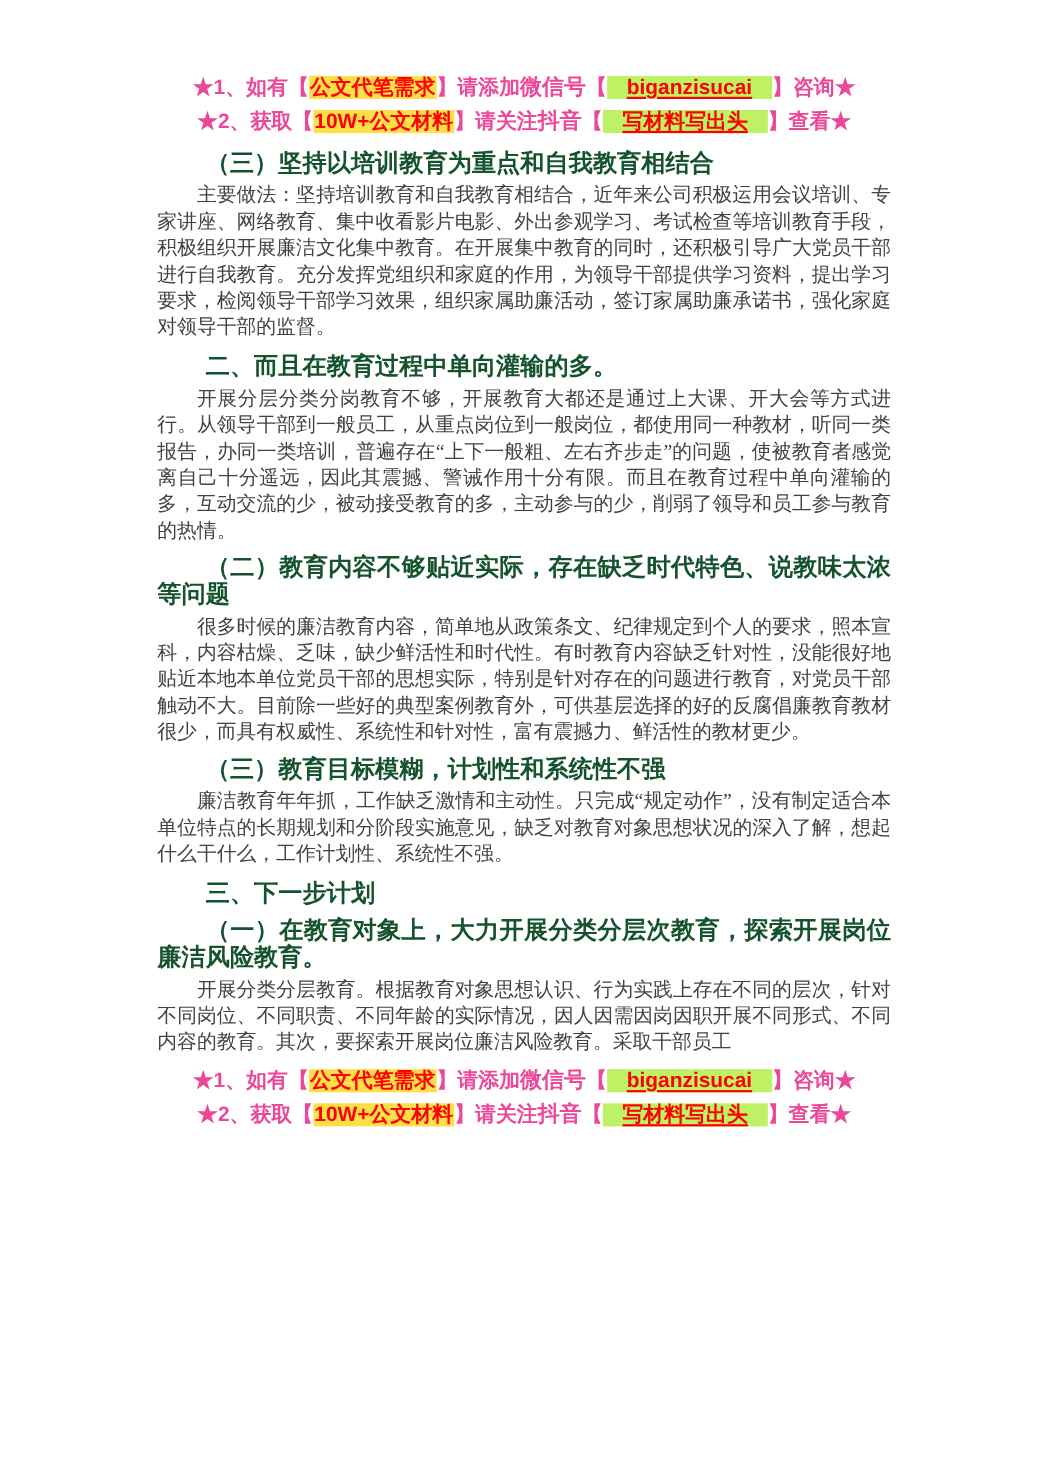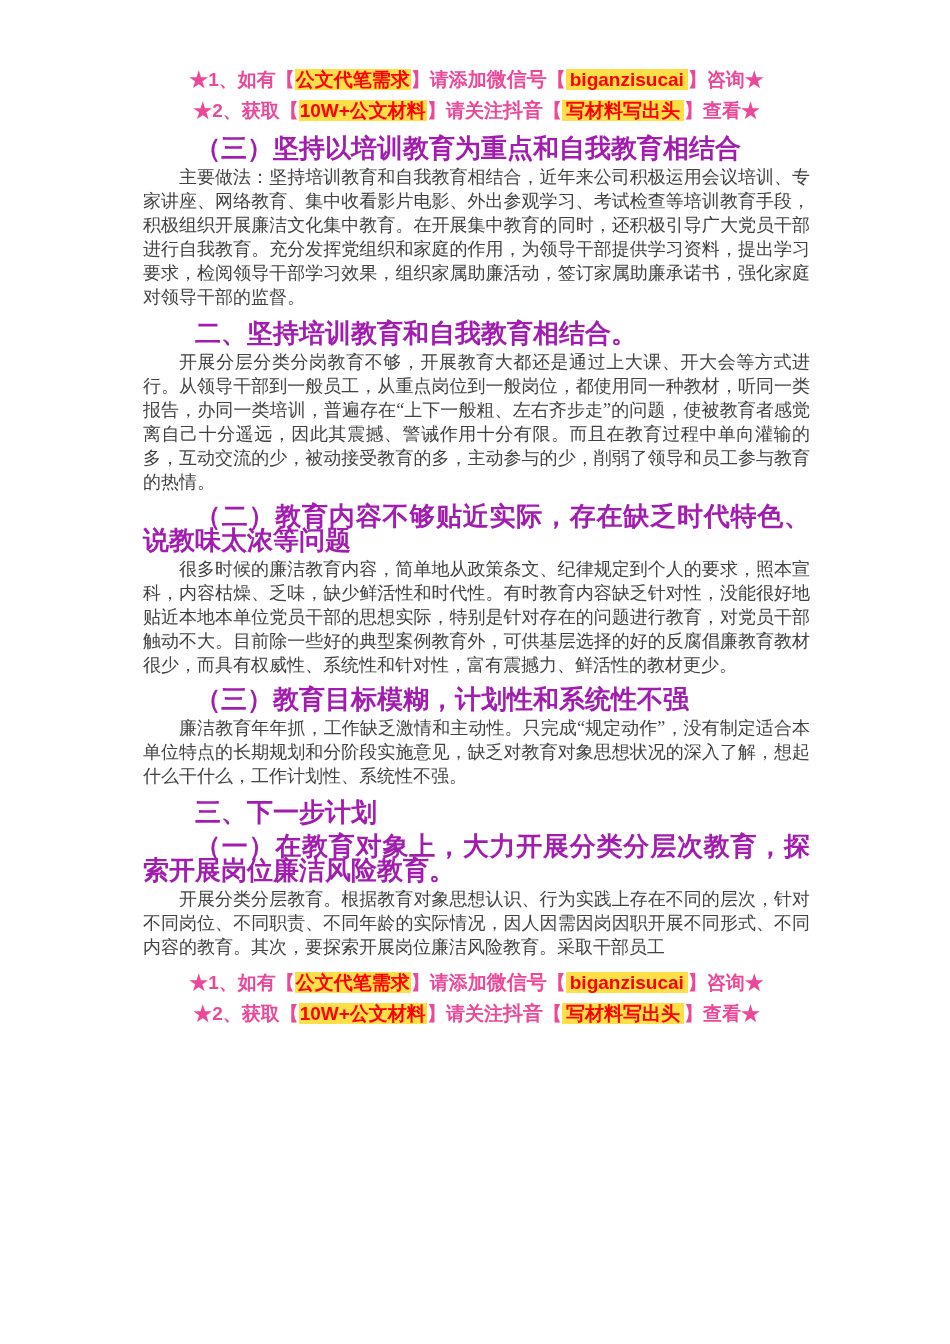--- a/index.html
+++ b/index.html
@@ -33,44 +33,45 @@
   .promo .seg-underline {
     text-decoration-thickness: 2px;
     text-underline-offset: 3px;
   }
   .promo .seg-highlight {
     background: #fde047;
     color: #ff0000;
     padding: 0 1px;
   }
   .promo .seg-highlight-underline {
-    background: #fde047;
+    background: #bef264;
     color: #ff0000;
+    text-decoration: underline;
     text-decoration-thickness: 2px;
     text-underline-offset: 3px;
-    padding: 0 4px;
+    padding: 0 18px;
   }
   .promo-footer { margin-top: 8px; }
 
   
   .doc { color: #3f3f3f; }
   .doc p {
     font-size: 18px;
     line-height: 24px;
     text-align: justify;
     text-indent: 2em;
     margin: 5px 0 0 0;
     color: #424242;
   }
   .doc .h-major, .doc .h-sub {
     font-family: "Liberation Sans", sans-serif;
     font-weight: 700;
-    font-size: 26px;
+    font-size: 22px;
     line-height: 24px;
-    color: #a21caf;
+    color: #14532d;
     text-align: justify;
     text-indent: 2em;
     margin: 12px 0 2px 0;
   }
   .doc .h-first { margin-top: 2px; }
   .doc .h-sub { margin-top: 10px; }
 </style>
 </head>
 <body>
 
@@ -81,21 +82,21 @@
       <span class="seg">★1、如有【</span><span class="seg-highlight">公文代笔需求</span><span class="seg">】请</span><span class="seg seg-underline">添加</span><span class="seg seg-small">微信号</span><span class="seg">【</span><span class="seg-highlight-underline">biganzisucai</span><span class="seg">】咨询★</span>
     </div>
     <div class="promo-line">
       <span class="seg">★2、获取【</span><span class="seg-highlight">10W+公文材料</span><span class="seg">】请</span><span class="seg seg-underline">关注</span><span class="seg seg-small">抖音</span><span class="seg">【</span><span class="seg-highlight-underline">写材料写出头</span><span class="seg">】查看★</span>
     </div>
   </div>
 
   <div class="doc">
     <div class="h-sub h-first">（三）坚持以培训教育为重点和自我教育相结合</div>
     <p>主要做法：坚持培训教育和自我教育相结合，近年来公司积极运用会议培训、专家讲座、网络教育、集中收看影片电影、外出参观学习、考试检查等培训教育手段，积极组织开展廉洁文化集中教育。在开展集中教育的同时，还积极引导广大党员干部进行自我教育。充分发挥党组织和家庭的作用，为领导干部提供学习资料，提出学习要求，检阅领导干部学习效果，组织家属助廉活动，签订家属助廉承诺书，强化家庭对领导干部的监督。</p>
-    <div class="h-major">二、坚持培训教育和自我教育相结合。</div>
+    <div class="h-major">二、而且在教育过程中单向灌输的多。</div>
     <p>开展分层分类分岗教育不够，开展教育大都还是通过上大课、开大会等方式进行。从领导干部到一般员工，从重点岗位到一般岗位，都使用同一种教材，听同一类报告，办同一类培训，普遍存在“上下一般粗、左右齐步走”的问题，使被教育者感觉离自己十分遥远，因此其震撼、警诫作用十分有限。而且在教育过程中单向灌输的多，互动交流的少，被动接受教育的多，主动参与的少，削弱了领导和员工参与教育的热情。</p>
     <div class="h-sub">（二）教育内容不够贴近实际，存在缺乏时代特色、说教味太浓等问题</div>
     <p>很多时候的廉洁教育内容，简单地从政策条文、纪律规定到个人的要求，照本宣科，内容枯燥、乏味，缺少鲜活性和时代性。有时教育内容缺乏针对性，没能很好地贴近本地本单位党员干部的思想实际，特别是针对存在的问题进行教育，对党员干部触动不大。目前除一些好的典型案例教育外，可供基层选择的好的反腐倡廉教育教材很少，而具有权威性、系统性和针对性，富有震撼力、鲜活性的教材更少。</p>
     <div class="h-sub">（三）教育目标模糊，计划性和系统性不强</div>
     <p>廉洁教育年年抓，工作缺乏激情和主动性。只完成“规定动作”，没有制定适合本单位特点的长期规划和分阶段实施意见，缺乏对教育对象思想状况的深入了解，想起什么干什么，工作计划性、系统性不强。</p>
     <div class="h-major">三、下一步计划</div>
     <div class="h-sub">（一）在教育对象上，大力开展分类分层次教育，探索开展岗位廉洁风险教育。</div>
     <p>开展分类分层教育。根据教育对象思想认识、行为实践上存在不同的层次，针对不同岗位、不同职责、不同年龄的实际情况，因人因需因岗因职开展不同形式、不同内容的教育。其次，要探索开展岗位廉洁风险教育。采取干部员工</p>
   </div>
 

